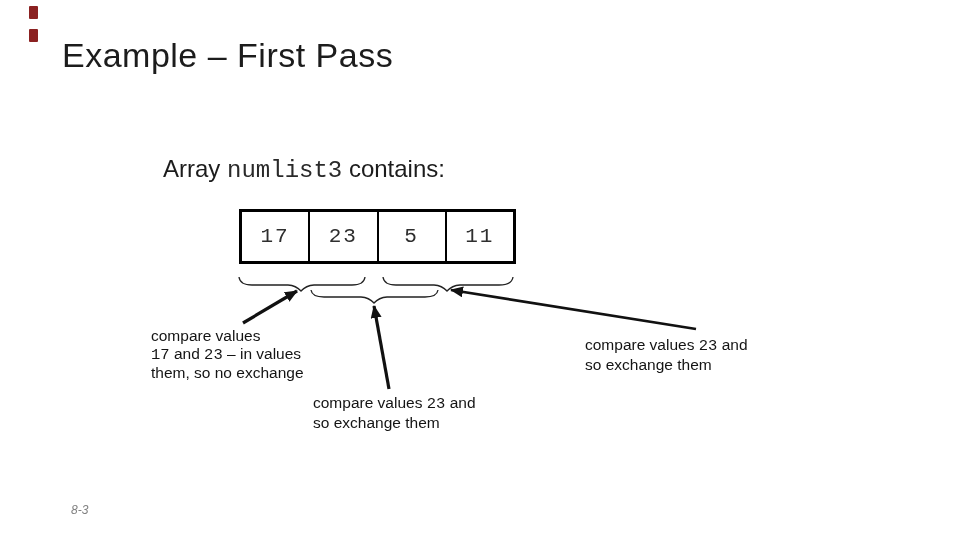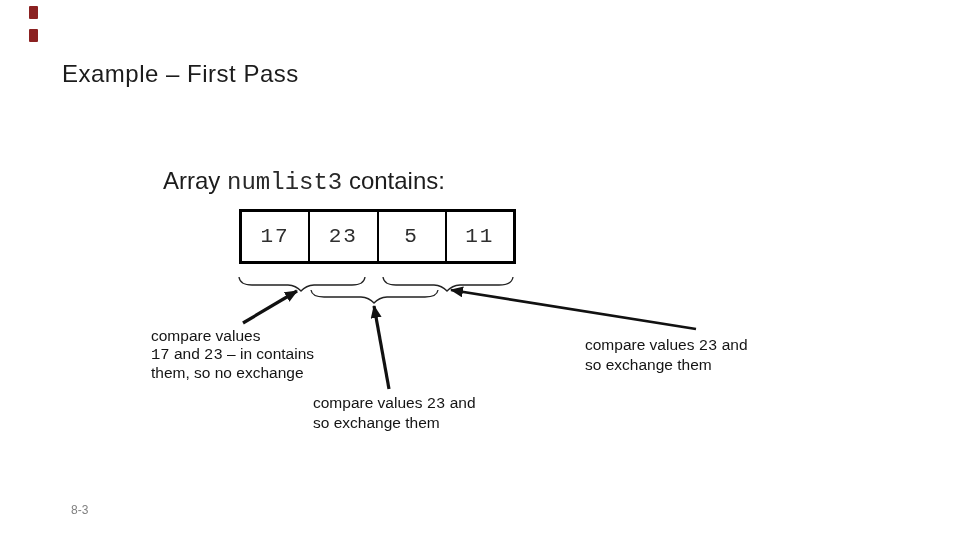--- a/index.html
+++ b/index.html
@@ -10,27 +10,27 @@
   .slide{position:absolute;inset:0;}
   .mono{font-family:"Liberation Mono","DejaVu Sans Mono",monospace;}
 
   
   .corner-marks{position:absolute;left:29px;top:6px;width:12px;height:38px;}
   .corner-marks .mark{width:9px;height:13px;background:#8b2121;border-radius:1px;}
   .corner-marks .mark + .mark{margin-top:10px;}
 
   
   .title{
-    position:absolute;left:62px;top:60px;margin:0;
-    font-size:24px;font-weight:300;letter-spacing:0.5px;color:#1c1c1c;white-space:nowrap;
+    position:absolute;left:62px;top:36px;margin:0;
+    font-size:34px;font-weight:300;letter-spacing:0.5px;color:#1c1c1c;white-space:nowrap;
   }
 
   
   .heading{
-    position:absolute;left:163px;top:155px;font-size:24px;white-space:nowrap;color:#1c1c1c;margin-top:12px;
+    position:absolute;left:163px;top:155px;font-size:24px;white-space:nowrap;color:#1c1c1c;
   }
   .heading .mono{font-size:24px;color:#2a2a2a;}
 
   
   .array-box{
     position:absolute;left:239px;top:209px;width:277px;height:55px;
     border:3px solid #000;box-sizing:border-box;display:flex;background:#fff;
   }
   .array-cell{
     flex:1;display:flex;align-items:center;justify-content:center;
@@ -43,21 +43,21 @@
   .overlay{position:absolute;left:0;top:0;width:960px;height:540px;pointer-events:none;}
 
   
   .note{position:absolute;font-size:15.5px;line-height:17.5px;color:#141414;white-space:nowrap;}
   .note .mono{font-size:15.5px;}
   .note-left{left:151px;top:327px;}
   .note-mid{left:313px;top:394px;}
   .note-right{left:585px;top:336px;}
 
   
-  .page-num{position:absolute;left:71px;top:503px;font-size:12px;color:#808080;}
+  .page-num{position:absolute;left:71px;top:503px;font-size:12px;color:#808080;font-style:italic;}
 </style>
 </head>
 <body>
 
 <div class="slide">
 
   <div class="corner-marks">
     <div class="mark"></div>
     <div class="mark"></div>
   </div>
@@ -88,21 +88,21 @@
 
     <line x1="243" y1="323" x2="297" y2="291" stroke="#111" stroke-width="3.2" marker-end="url(#ah)"></line>
 
     <line x1="389" y1="389" x2="374" y2="306" stroke="#111" stroke-width="3.2" marker-end="url(#ah)"></line>
 
     <line x1="696" y1="329" x2="451" y2="290" stroke="#111" stroke-width="2.6" marker-end="url(#ah)"></line>
   </svg>
 
   <div class="note note-left">
     <div class="nline"><span>compare values</span></div>
-    <div class="nline"><span class="mono">17</span><span> and </span><span class="mono">23</span><span> – in contains</span></div>
+    <div class="nline"><span class="mono">17</span><span> and </span><span class="mono">23</span><span> – in values</span></div>
     <div class="nline"><span>them, so no exchange</span></div>
   </div>
 
   <div class="note note-mid">
     <div class="nline"><span>compare values </span><span class="mono">23</span><span> and</span></div>
     <div class="nline"><span>so exchange them</span></div>
   </div>
 
   <div class="note note-right">
     <div class="nline"><span>compare values </span><span class="mono">23</span><span> and</span></div>

